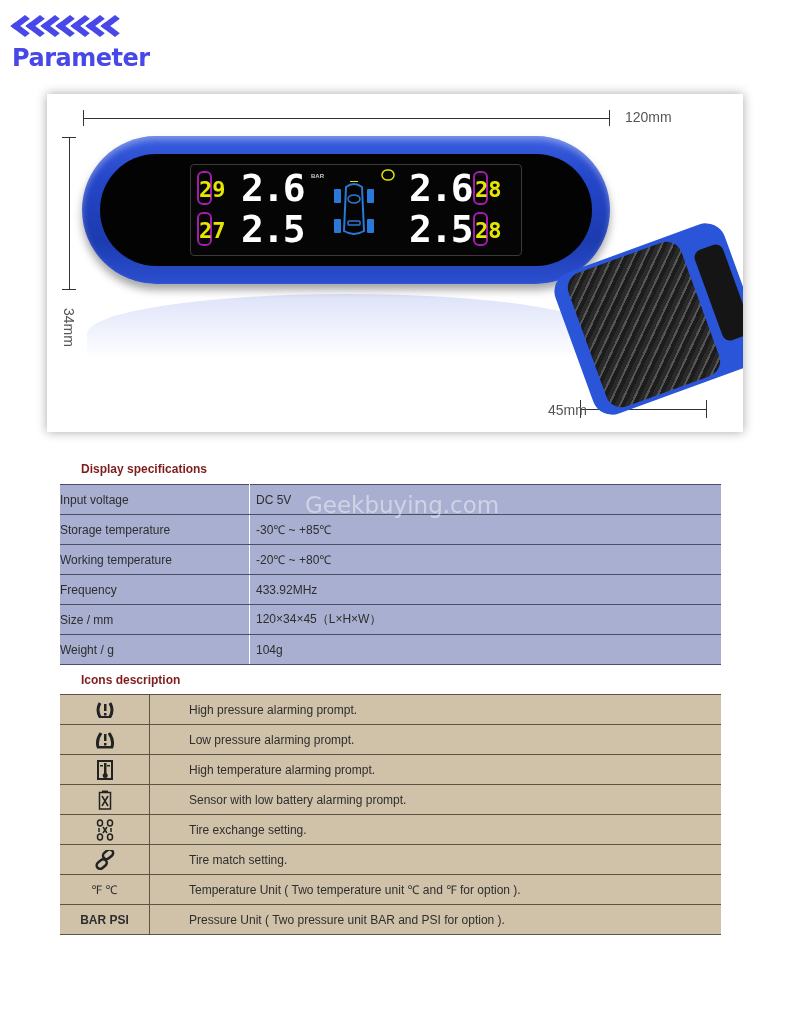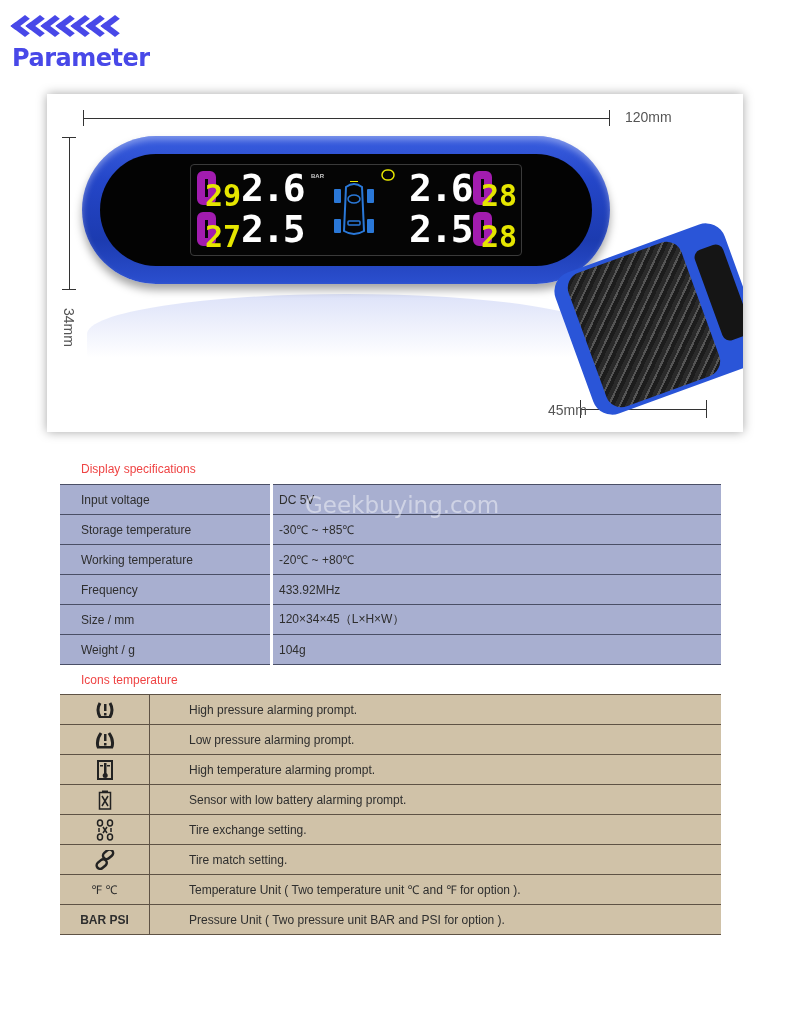--- a/index.html
+++ b/index.html
@@ -23,39 +23,39 @@
   .device { position:absolute; left:35px; top:42px; width:528px; height:148px; border-radius:74px;
             background:linear-gradient(180deg,#3a5ee0 0%,#2446c8 30%,#1c3bb0 70%,#2b4fcf 100%);
             box-shadow: inset 0 4px 6px rgba(255,255,255,0.35), 0 6px 8px rgba(0,0,0,0.35); }
   .device-inner { position:absolute; left:18px; top:18px; right:18px; bottom:18px; border-radius:56px;
                   background:#030303; }
   .lcd { position:absolute; left:90px; top:10px; width:330px; height:90px; border-radius:4px;
          border:1px solid #3a3a3a; background:#050505; }
   .reflection { position:absolute; left:40px; top:200px; width:520px; height:80px;
                 background:linear-gradient(180deg,rgba(60,90,220,0.35),rgba(255,255,255,0) 80%);
                 border-radius:50% 50% 0 0; opacity:0.5; }
-  .temp-box { position:absolute; width:15px; height:34px; border:8px solid #a21caf; border-radius:6px;
-              color:#e6e600; font-family:"DejaVu Sans Mono", monospace; font-size:30px; font-weight:bold;
+  .temp-box { position:absolute; width:15px; height:34px; border:2px solid #a21caf; border-radius:6px;
+              color:#e6e600; font-family:"DejaVu Sans Mono", monospace; font-size:22px; font-weight:bold;
               text-align:right; padding-right:3px; line-height:34px; box-sizing:border-box; }
   .press { position:absolute; color:#ffffff; font-family:"DejaVu Sans Mono", monospace; font-weight:bold;
            font-size:38px; line-height:40px; letter-spacing:-2px; }
   .bar-unit { position:absolute; color:#cccccc; font-size:6px; font-weight:bold; }
   .car { position:absolute; left:141px; top:16px; width:44px; height:60px; }
   .side-device { position:absolute; left:522px; top:150px; width:180px; height:150px; transform:rotate(-20deg);
                  border-radius:20px; background:#2a55d8; }
   .carbon { position:absolute; left:14px; top:4px; width:120px; height:142px; border-radius:16px;
             background:repeating-linear-gradient(135deg,#2a2a2a 0 4px,#555 4px 6px,#1c1c1c 6px 10px); }
   .side-screen { position:absolute; right:6px; top:24px; width:30px; height:96px; border-radius:8px; background:#151515; }
 
   
-  .section-title { position:absolute; left:81px; font-size:12px; font-weight:normal; color:#ef4444; }
+  .section-title { position:absolute; left:81px; font-size:12px; font-weight:bold; color:#7f1d1d; }
   table { position:absolute; border-collapse:collapse; font-size:12px; color:#2e2e2e; }
   .spec { left:60px; top:484px; width:661px; background:#a8afd0; }
   .spec td { height:29px; border-top:1px solid #4a4f66; border-bottom:1px solid #4a4f66; padding:0; }
-  .spec td.label { width:189px; padding-left:21px; border-right:3px solid #ffffff;margin-left:12px; }
+  .spec td.label { width:189px; border-right:1px solid #ffffff;margin-left:12px; }
   .spec td.value { padding-left:6px; }
   .icons { left:60px; top:694px; width:661px; background:#d0c2a8; }
   .icons td { height:29px; border-top:1px solid #5e5245; border-bottom:1px solid #5e5245; padding:0; }
   .icons td.ic { width:89px; text-align:center; border-right:1px solid #5e5245; }
   .icons td.desc { padding-left:39px; }
   .watermark { position:absolute; left:305px; top:492px; font-size:23px; color:rgba(255,255,255,0.45);
                font-family:"DejaVu Sans", sans-serif; }
   .ic svg { vertical-align:middle; }
   .ic-text { font-size:12px; font-weight:bold; color:#2e2e2e; }
 </style>
@@ -155,21 +155,21 @@
     <td class="value">120×34×45（L×H×W）</td>
   </tr>
   <tr>
     <td class="label">Weight / g</td>
     <td class="value">104g</td>
   </tr>
 </tbody>
   </table>
 <div class="watermark">Geekbuying.com</div>
 
-<div class="section-title" style="top:673px;">Icons temperature</div>
+<div class="section-title" style="top:673px;">Icons description</div>
 <table class="icons">
   <tbody>
       <tr>
     <td class="ic">
       <svg width="20" height="18" viewBox="0 0 20 18">
         <path d="M5 2 Q1 9 5 16" fill="none" stroke="#222" stroke-width="3"></path>
         <path d="M15 2 Q19 9 15 16" fill="none" stroke="#222" stroke-width="3"></path>
         <rect x="9" y="3" width="2.5" height="7" fill="#222"></rect>
             <rect x="9" y="12" width="2.5" height="2.5" fill="#222"></rect>
         <rect x="4" y="15" width="12" height="2" fill="#222"></rect>

